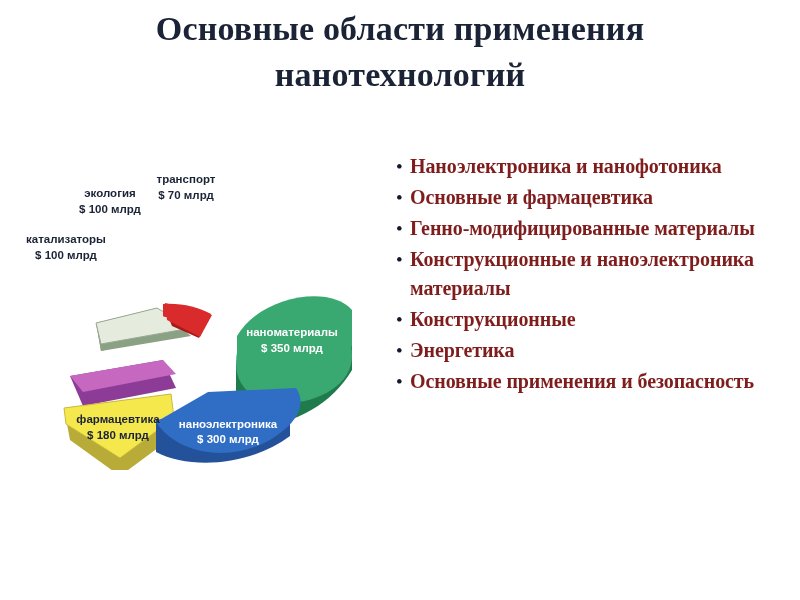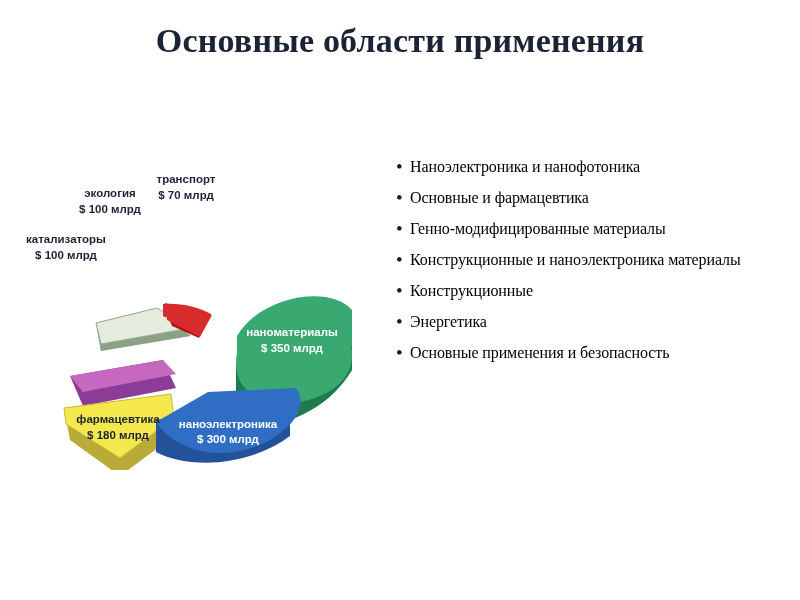--- a/index.html
+++ b/index.html
@@ -16,21 +16,21 @@
     position: relative;
     width: 800px;
     height: 600px;
     background: #ffffff;
   }
 
   
   .title-block {
     position: absolute;
     left: 60px;
-    top: 18px;
+    top: 6px;
     width: 680px;
     text-align: center;
   }
   .title-line {
     font-family: "Liberation Serif", "DejaVu Serif", serif;
     font-weight: bold;
     font-size: 34px;
     line-height: 46px;
     color: #1b2336;
     letter-spacing: 0.2px;
@@ -67,34 +67,35 @@
     flex: 0 0 auto;
     width: 14px;
     font-size: 19px;
     line-height: 29px;
     color: #12192b;
     text-align: left;
   }
   .bullet-text {
     flex: 1 1 auto;
     font-family: "Liberation Serif", "DejaVu Serif", serif;
-    font-weight: normal;
-    font-size: 16px;
+    font-weight: bold;
+    font-size: 20px;
     line-height: 29px;
-    color: #000000;
+    color: #7f1d1d;
     letter-spacing: -0.1px;
   }
 </style>
 </head>
 <body>
 
 <div class="slide">
 
   <div class="title-block">
     <div class="title-line">Основные области применения</div>
+    <div class="title-line">нанотехнологий</div>
   </div>
 
   <div class="chart-area">
     <svg class="chart-svg" viewBox="0 0 390 330">
 
       <g>
         <path d="M 96,183 L 157,168 L 162,196 L 101,211 Z" fill="#8ba183"></path>
         <path d="M 96,183 L 157,168 L 191,196 L 101,211 Z" fill="#8ba183"></path>
         <path d="M 96,183 L 157,168 L 191,188 L 101,204 Z" fill="#e6ecdd" stroke="#9aa996" stroke-width="1"></path>
       </g>

